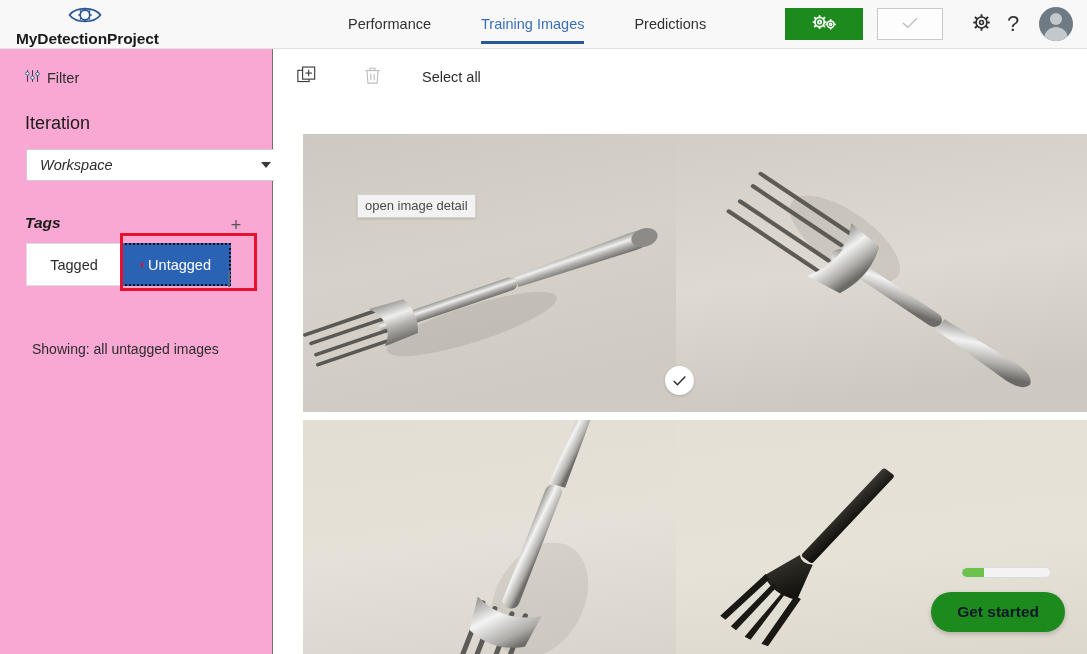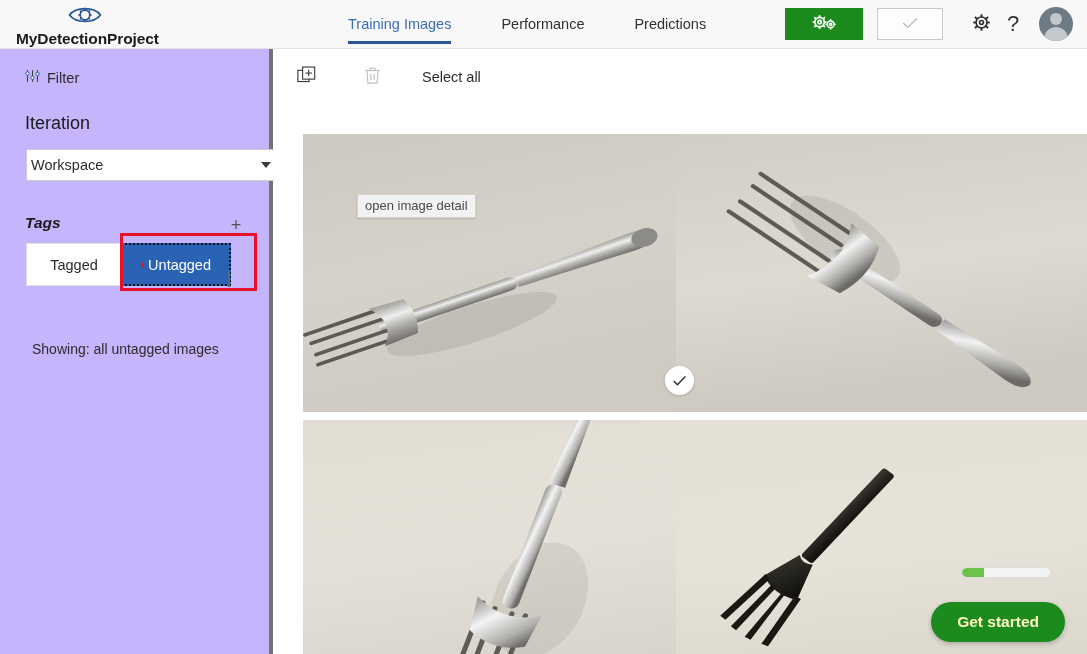--- a/index.html
+++ b/index.html
@@ -116,22 +116,22 @@
     border-radius: 12px 12px 0 0;
     background: #c3c8cc;
     left: 5px; top: 20px;
   }
 
   
   .sidebar {
     position: absolute;
     left: 0; top: 49px;
     width: 273px; height: 605px;
-    background: #c4b5fd;
-    border-right: 4px solid #737373;
+    background: #f9a8d4;
+    border-right: 1px solid #737373;
   }
   .filter-row {
     display: flex; align-items: center;
     margin: 20px 0 0 25px;
     cursor: pointer;
     width: 80px;
   }
   .filter-label {
     font-size: 14.5px; color: #2c2c2c;
     margin-left: 7px;
@@ -144,22 +144,23 @@
   }
   .dropdown {
     position: absolute;
     left: 26px; top: 100px;
     width: 255px; height: 32px;
     border: 1px solid #ccc;
     border-radius: 2px;
     background: #fff;
     display: flex; align-items: center;
     justify-content: space-between;
-    padding: 0 9px 0 4px;
-    cursor: pointer;
+    padding: 0 9px 0 13px;
+    cursor: pointer;
+    font-style: italic;
   }
   .dropdown-value { font-size: 14.5px; color: #2c2c2c; }
   .dd-caret {
     width: 0; height: 0;
     border-left: 5px solid transparent;
     border-right: 5px solid transparent;
     border-top: 6px solid #3a3a3a;
   }
   .tags-head {
     position: absolute;
@@ -304,26 +305,26 @@
     overflow: hidden;
     z-index: 20;
   }
   .progress-fill {
     height: 100%;
     background: #6cc24a;
     border-radius: 6px 0 0 6px;
   }
   .get-started {
     position: absolute;
-    right: 22px; bottom: 12px;
+    right: 22px; bottom: 22px;
     height: 40px;
     padding: 8px 26px;
     border-radius: 21px;
     background: #1d8a1d;
-    color: #fef9c3;
+    color: #0f172a;
     font-size: 15.5px;
     font-weight: 600;
     border: none;
     display: flex; align-items: center; justify-content: center;
     cursor: pointer;
     box-shadow: 0 2px 5px rgba(0,0,0,0.22);
     z-index: 20;
     white-space: nowrap;
   }
 </style>
@@ -347,25 +348,25 @@
           <rect x="26.4" y="7.8" width="2" height="3" transform="rotate(45 27.4 9.3)"></rect>
           <rect x="15.6" y="17.2" width="2" height="3" transform="rotate(45 16.6 18.7)"></rect>
         </g>
         <circle cx="22" cy="14" r="2.4" fill="#ffffff"></circle>
       </svg>
     </span>
     <span class="project-title">MyDetectionProject</span>
   </div>
 
   <nav class="nav-tabs">
+    <div class="nav-tab">
+      <span>Performance</span>
+    </div>
     <div class="nav-tab active">
       <span>Training Images</span>
-    </div>
-    <div class="nav-tab">
-      <span>Performance</span>
     </div>
     <div class="nav-tab">
       <span>Predictions</span>
     </div>
   </nav>
 
   <div class="hdr-right">
 
     <button class="btn-train">
       <span>

